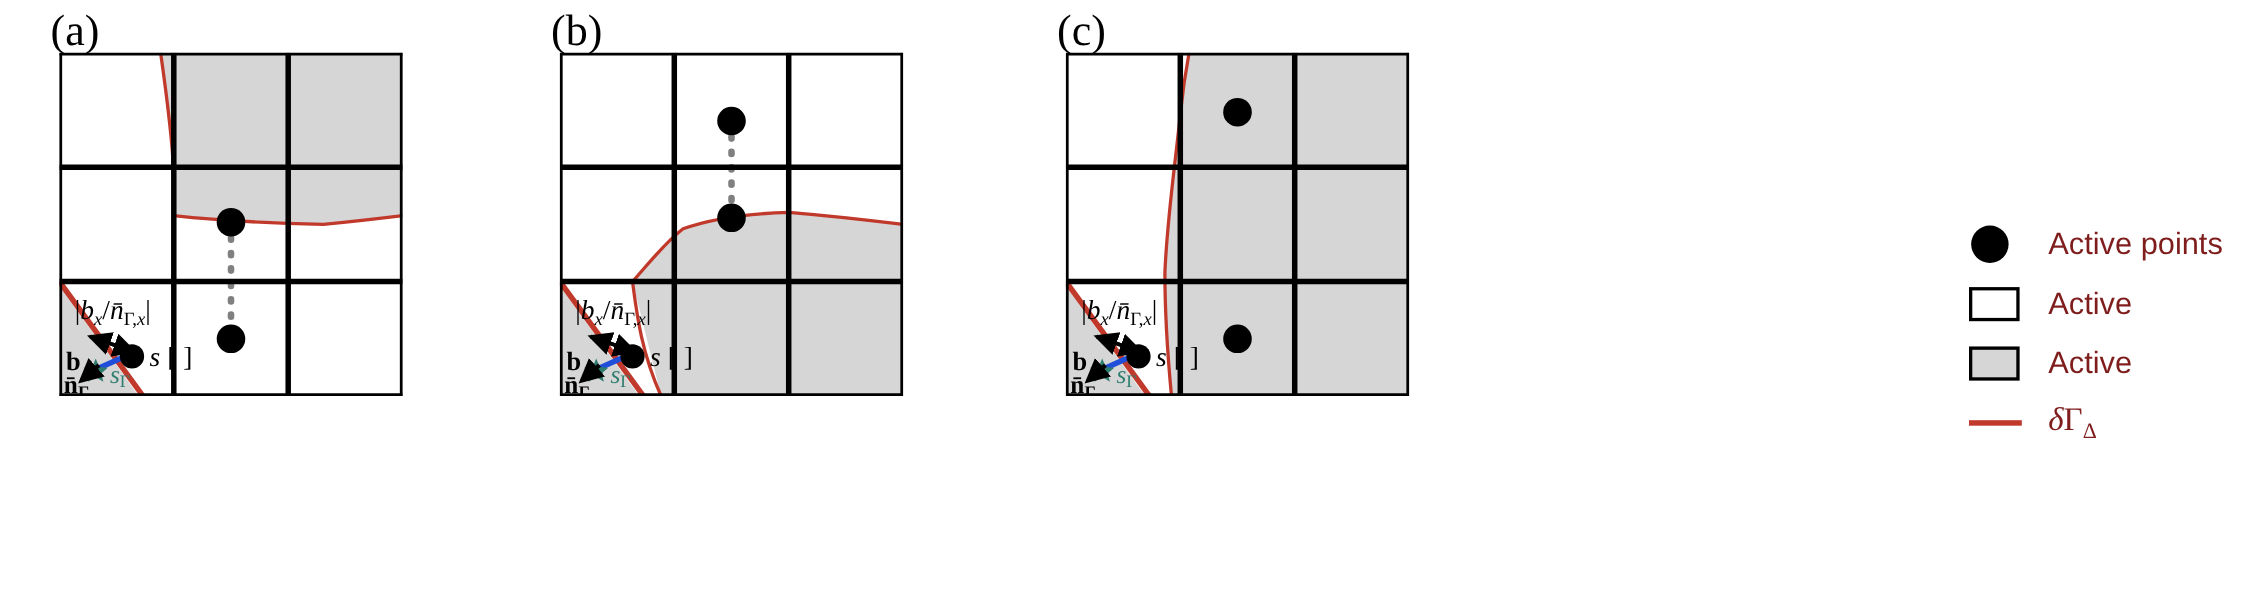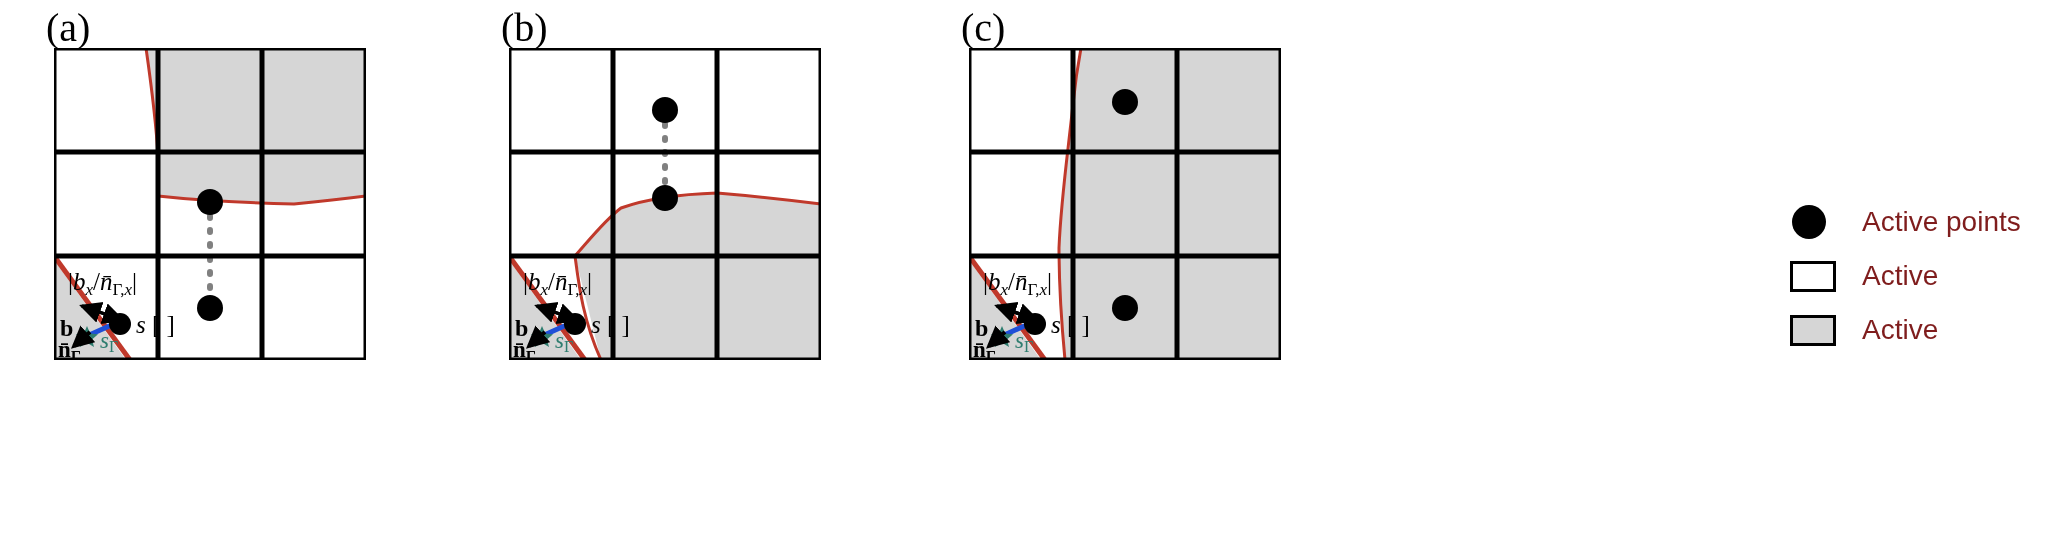--- a/index.html
+++ b/index.html
@@ -262,16 +262,22 @@
       <span class="legend-label">Active</span>
     </div>
 
     <div class="legend-row">
       <span class="legend-key">
         <span class="key-box solid"></span>
       </span>
       <span class="legend-label">Active</span>
     </div>
 
+    <div class="legend-row">
+      <span class="legend-key">
+        <span class="key-line"></span>
+      </span>
+      <span class="legend-label math"><span>δ</span><span class="up">Γ</span><span class="sub">Δ</span></span>
+    </div>
 
   </div>
 
 </div>
 
 </body></html>

